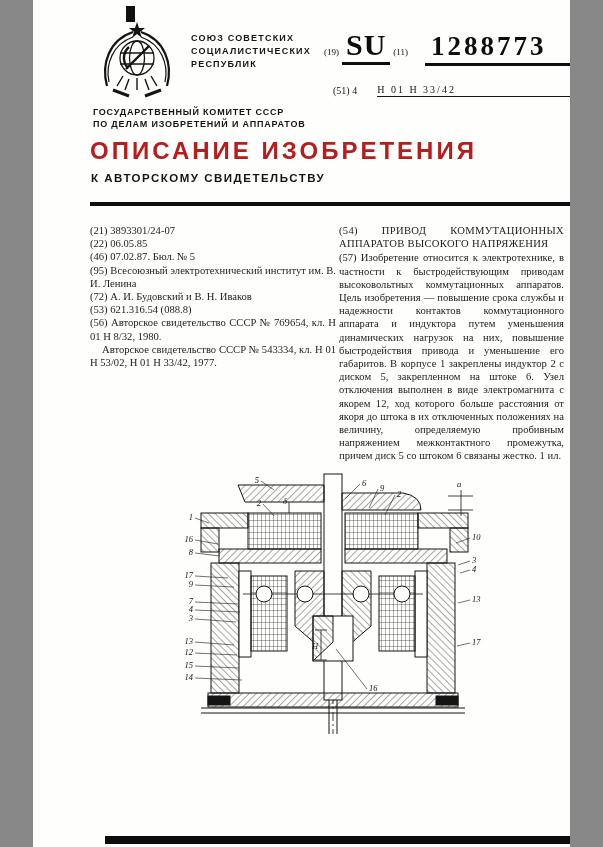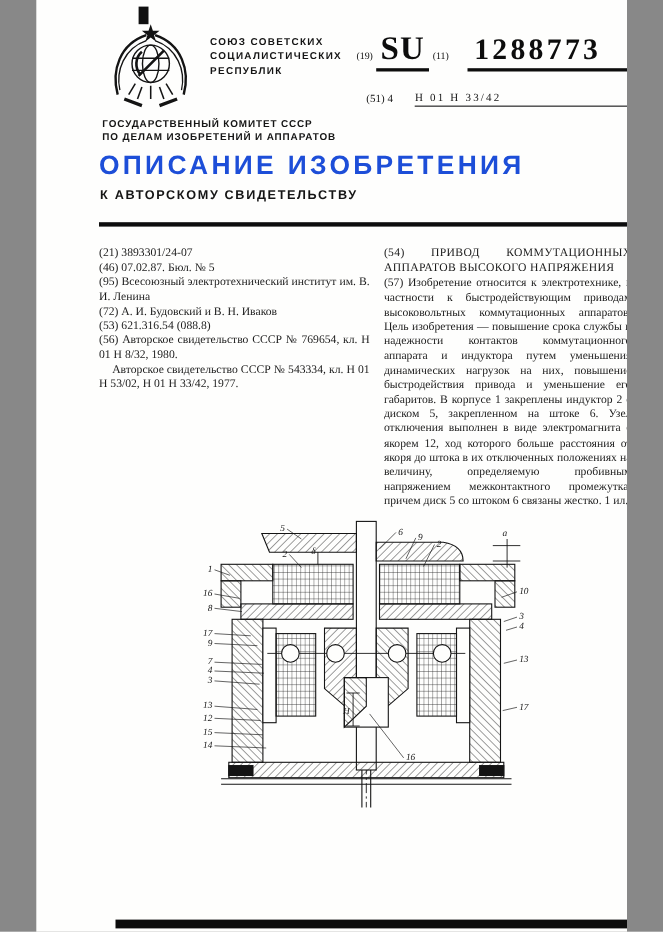--- a/index.html
+++ b/index.html
@@ -23,25 +23,25 @@
   .su-big{font-size:30px; font-weight:bold; border-bottom:3px solid #0d0d0d; padding:0 4px; letter-spacing:1px;}
   .num-group{border-bottom:3px solid #0d0d0d; margin-left:14px; padding:0 6px 1px 6px; display:inline-flex; gap:26px; align-items:baseline;}
   .num-big{font-size:27px; font-weight:bold; letter-spacing:3px;}
   .kind-big{font-size:24px; font-weight:bold; letter-spacing:2px; font-family:"Liberation Sans",sans-serif;}
   
   .ipcrow{left:300px; top:84px; display:flex; align-items:center; font-size:10px; color:#151515; width:240px;}
   .ipc-code{border-bottom:1.5px solid #151515; margin-left:20px; flex:1; letter-spacing:2px; padding-bottom:1px;}
   
   .committee{left:60px; top:106px; font-weight:bold; font-size:9px; line-height:12px; letter-spacing:0.8px; color:#151515;}
   
-  .doc-title{left:57px; top:137px; font-size:24px; font-weight:bold; letter-spacing:3px; color:#1d4ed8; white-space:nowrap;}
+  .doc-title{left:57px; top:137px; font-size:24px; font-weight:bold; letter-spacing:3px; color:#b91c1c; white-space:nowrap;}
   .doc-subtitle{left:58px; top:172px; font-size:11.5px; font-weight:bold; letter-spacing:1.5px; color:#151515;}
   .rule{left:57px; top:202px; width:483px; height:3.5px; background:#0d0d0d;}
   
-  .columns{left:57px; top:224px; width:484px; display:flex; gap:13px; font-size:10.6px; line-height:13.2px; color:#1c1c1c;}
+  .columns{left:57px; top:224px; width:484px; display:flex; gap:3px; font-size:10.6px; line-height:13.2px; color:#1c1c1c;}
   .colL{width:246px;}
   .colR{width:225px;}
   .colL p{margin:0; text-align:justify;}
   .colL p.indent{text-indent:12px;}
   .colR .t54{margin:0 0 1px 0; text-align:justify; letter-spacing:0.3px;}
   .colR .t57{margin:0; text-align:justify;}
   
   .side-strip{
     left:594px; top:398px; width:272px;
     transform:rotate(90deg); transform-origin:0 0;
@@ -117,20 +117,21 @@
     <div>ПО ДЕЛАМ ИЗОБРЕТЕНИЙ И АППАРАТОВ</div>
   </div>
 
   <div class="abs doc-title sans">ОПИСАНИЕ ИЗОБРЕТЕНИЯ</div>
   <div class="abs doc-subtitle sans">К АВТОРСКОМУ СВИДЕТЕЛЬСТВУ</div>
   <div class="abs rule"></div>
 
   <div class="abs columns">
     <div class="colL">
         <p>(21) 3893301/24-07</p>
+        <p>(22) 06.05.85</p>
         <p>(46) 07.02.87. Бюл. № 5</p>
         <p>(95) Всесоюзный электротехнический институт им. В. И. Ленина</p>
         <p>(72) А. И. Будовский и В. Н. Иваков</p>
         <p>(53) 621.316.54 (088.8)</p>
         <p>(56) Авторское свидетельство СССР № 769654, кл. Н 01 Н 8/32, 1980.</p>
         <p class="indent">Авторское свидетельство СССР № 543334, кл. Н 01 Н 53/02, Н 01 Н 33/42, 1977.</p>
       </div>
     <div class="colR">
       <p class="t54">(54) ПРИВОД КОММУТАЦИОННЫХ АППАРАТОВ ВЫСОКОГО НАПРЯЖЕНИЯ</p>
       <p class="t57">(57) Изобретение относится к электротехнике, в частности к быстродействующим приводам высоковольтных коммутационных аппаратов. Цель изобретения — повышение срока службы и надежности контактов коммутационного аппарата и индуктора путем уменьшения динамических нагрузок на них, повышение быстродействия привода и уменьшение его габаритов. В корпусе 1 закреплены индуктор 2 с диском 5, закрепленном на штоке 6. Узел отключения выполнен в виде электромагнита с якорем 12, ход которого больше расстояния от якоря до штока в их отключенных положениях на величину, определяемую пробивным напряжением межконтактного промежутка, причем диск 5 со штоком 6 связаны жестко. 1 ил.</p>

